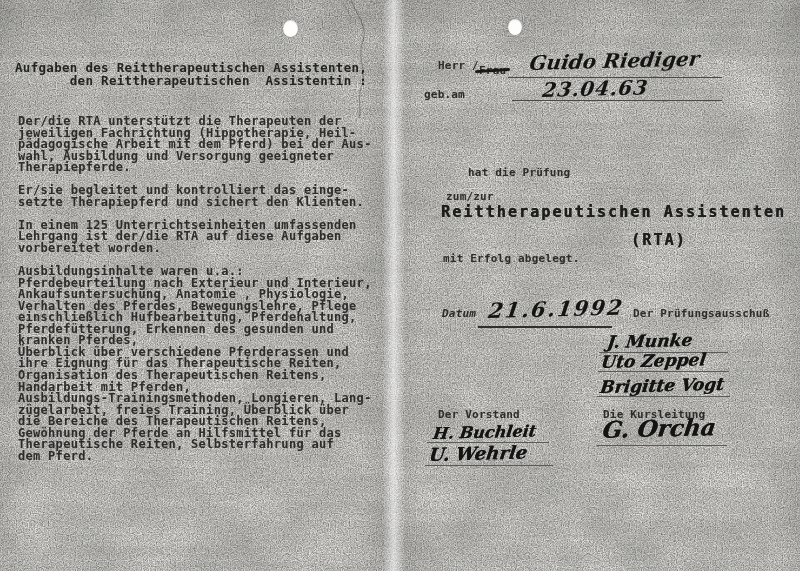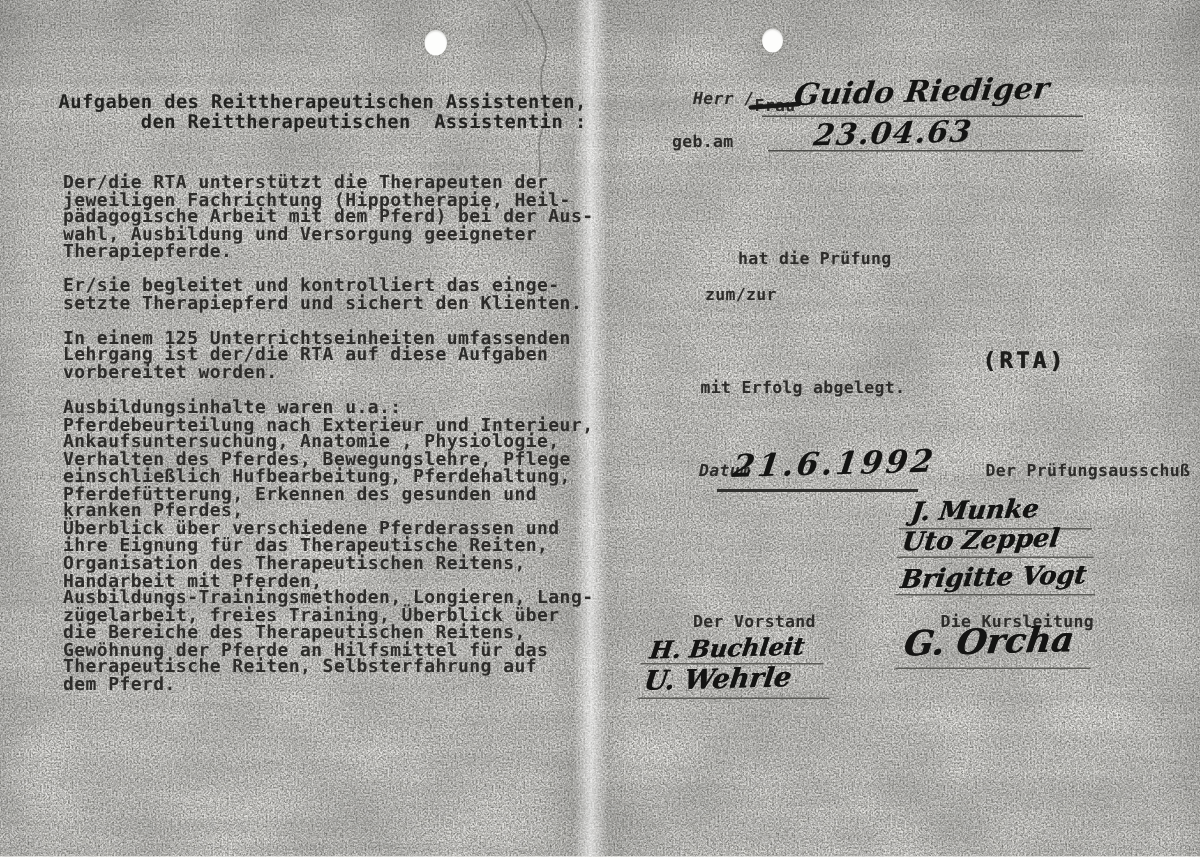--- a/index.html
+++ b/index.html
@@ -18,21 +18,21 @@
   .right-shade{position:absolute;right:0;top:0;width:30px;height:571px;
     background:linear-gradient(270deg, rgba(60,60,58,0.12), rgba(60,60,58,0));}
   .fold{position:absolute;left:358px;top:0;width:64px;height:571px;
     background:linear-gradient(90deg, rgba(55,55,52,0) 0%, rgba(55,55,52,0.10) 38%,
       rgba(255,255,255,0.55) 56%, rgba(55,55,52,0.07) 74%, rgba(55,55,52,0) 100%);}
   .punch-hole{position:absolute;background:#fdfdfc;border-radius:50%;
     box-shadow:0 0 3px rgba(120,120,115,0.55), inset 0 1px 1px rgba(90,90,85,0.2);}
   .hole-1{left:283px;top:20px;width:15px;height:17px;}
   .hole-2{left:508px;top:19px;width:14px;height:16px;}
   
-  .type{font-family:"DejaVu Sans Mono", monospace;font-weight:bold;color:#2d2c2a;margin-left:24px;}
+  .type{font-family:"DejaVu Sans Mono", monospace;font-weight:bold;color:#2d2c2a;}
   .pre{white-space:pre;}
   .lp-title{position:absolute;left:15px;top:62px;font-size:12.5px;line-height:12.5px;
     letter-spacing:0.3px;color:#232321;}
   .lp-body{position:absolute;left:18px;top:116px;font-size:12px;line-height:11.55px;
     letter-spacing:0.3px;}
   .small{font-size:11px;letter-spacing:0.2px;}
   .big{font-size:15px;letter-spacing:2.1px;color:#1e1e1c;
     text-shadow:0.4px 0 0 #1e1e1c;}
   
   .hw{font-family:"DejaVu Serif", serif;font-style:italic;font-weight:bold;color:#141413;
@@ -112,34 +112,35 @@
 zügelarbeit, freies Training, Überblick über
 die Bereiche des Therapeutischen Reitens,
 Gewöhnung der Pferde an Hilfsmittel für das
 Therapeutische Reiten, Selbsterfahrung auf
 dem Pferd.</div>
   </div>
 
   <div>
 
     
-    <div class="abs type small" style="left:438px;top:59px;font-style:italic;">Herr /</div>
+    <div class="abs type small" style="left:438px;top:59px;">Herr /</div>
     <div class="abs type small struck" style="left:479px;top:59px;">Frau</div>
     <div class="abs hw" style="left:528px;top:51px;font-size:20px;">Guido Riediger</div>
     <div class="rule" style="left:508px;top:77px;width:214px;"></div>
 
     
     <div class="abs type small" style="left:424px;top:88px;">geb.am</div>
     <div class="abs hw" style="left:541px;top:78px;font-size:20px;letter-spacing:1px;">23.04.63</div>
     <div class="rule" style="left:512px;top:100px;width:210px;"></div>
 
     
     <div class="abs type small" style="left:468px;top:166px;">hat die Prüfung</div>
     <div class="abs type small" style="left:446px;top:190px;text-align:right;">zum/zur</div>
 
+    <div class="abs type big" style="left:441px;top:203px;">Reittherapeutischen Assistenten</div>
     <div class="abs type big" style="left:631px;top:231px;">(RTA)</div>
 
     <div class="abs type small" style="left:443px;top:252px;">mit Erfolg abgelegt.</div>
 
     
     <div class="abs type small" style="left:442px;top:307px;font-style:italic;">Datum</div>
     <div class="abs hw" style="left:487px;top:298px;font-size:21px;letter-spacing:2px;">21.6.1992</div>
     <div class="rule" style="left:478px;top:326px;width:134px;height:1.5px;background:#2f2f2d;"></div>
 
     <div class="abs type small" style="left:605px;top:307px;padding-left:28px;">Der Prüfungsausschuß</div>

